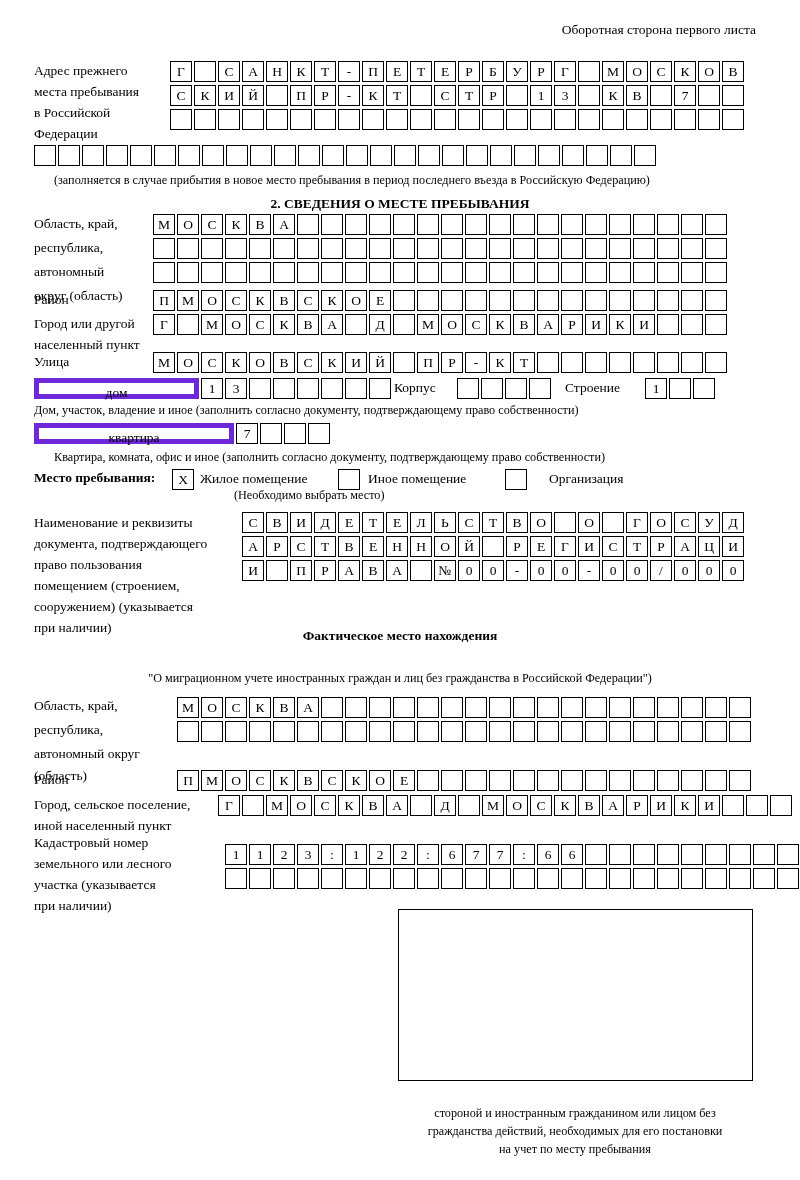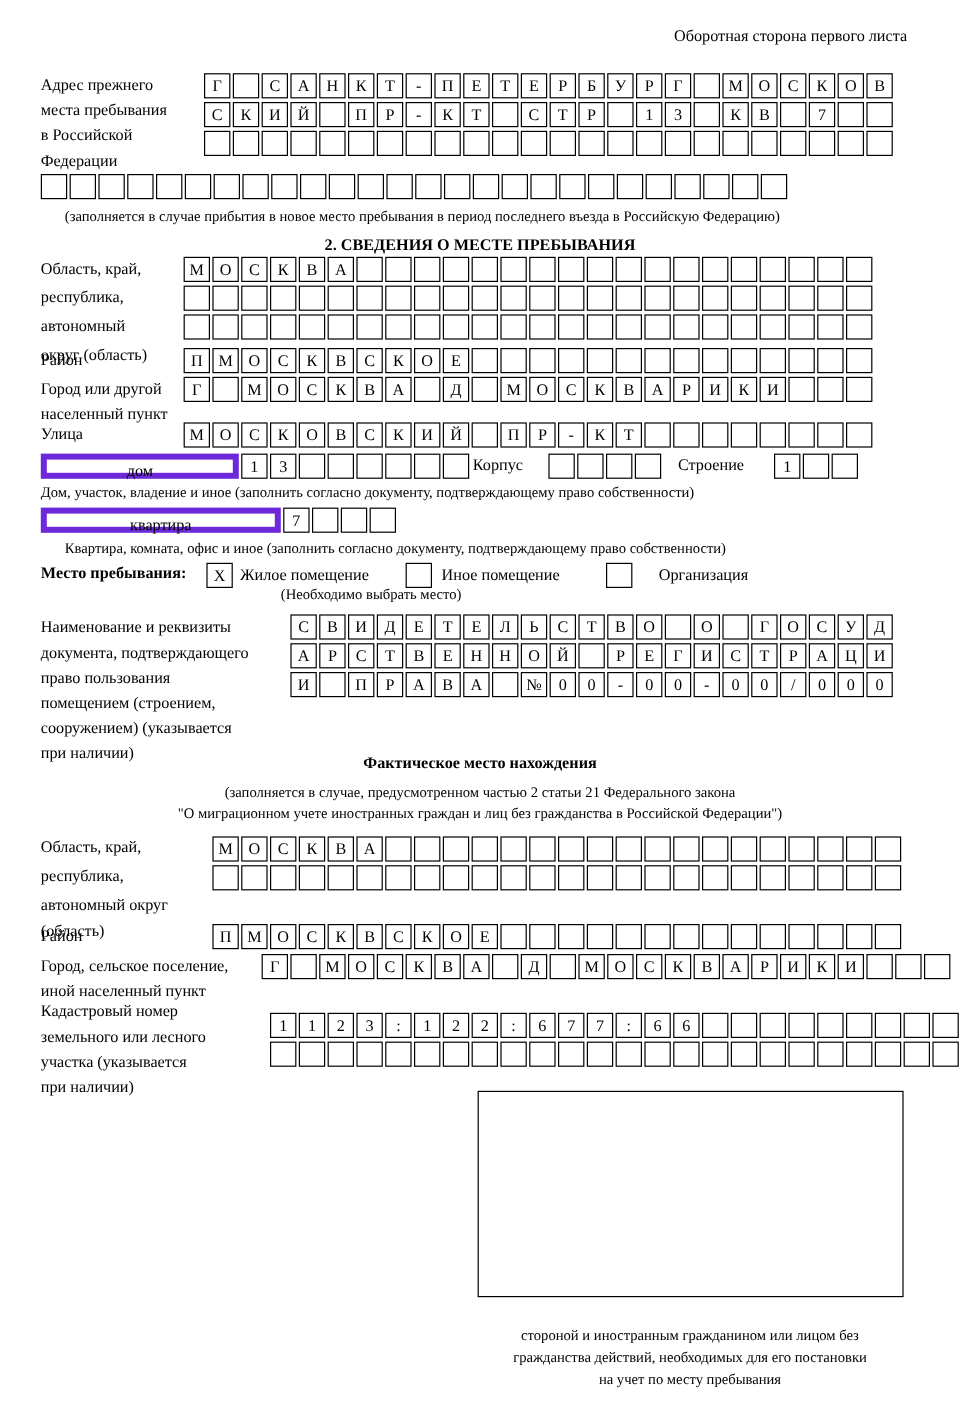--- a/index.html
+++ b/index.html
@@ -468,21 +468,20 @@
       <div class="cell">-</div>
       <div class="cell">0</div>
       <div class="cell">0</div>
       <div class="cell">/</div>
       <div class="cell">0</div>
       <div class="cell">0</div>
       <div class="cell">0</div>
     </div>
 
   <div class="ttl" style="left:0;top:628px;">Фактическое место нахождения</div>
-  <div class="t small center" style="left:0;top:653px;width:800px;">(заполняется в случае, предусмотренном частью 2 статьи 21 Федерального закона</div>
   <div class="t small center" style="left:0;top:671px;width:800px;">"О миграционном учете иностранных граждан и лиц без гражданства в Российской Федерации")</div>
 
   <div class="t" style="left:34px;top:698px;">Область, край,</div>
   <div class="t" style="left:34px;top:722px;">республика,</div>
   <div class="t" style="left:34px;top:746px;">автономный округ</div>
   <div class="t" style="left:34px;top:768px;">(область)</div>
 
   <div class="boxrow" id="al-reg0" style="left:177px;top:697px;">
       <div class="cell">М</div>
       <div class="cell">О</div>

